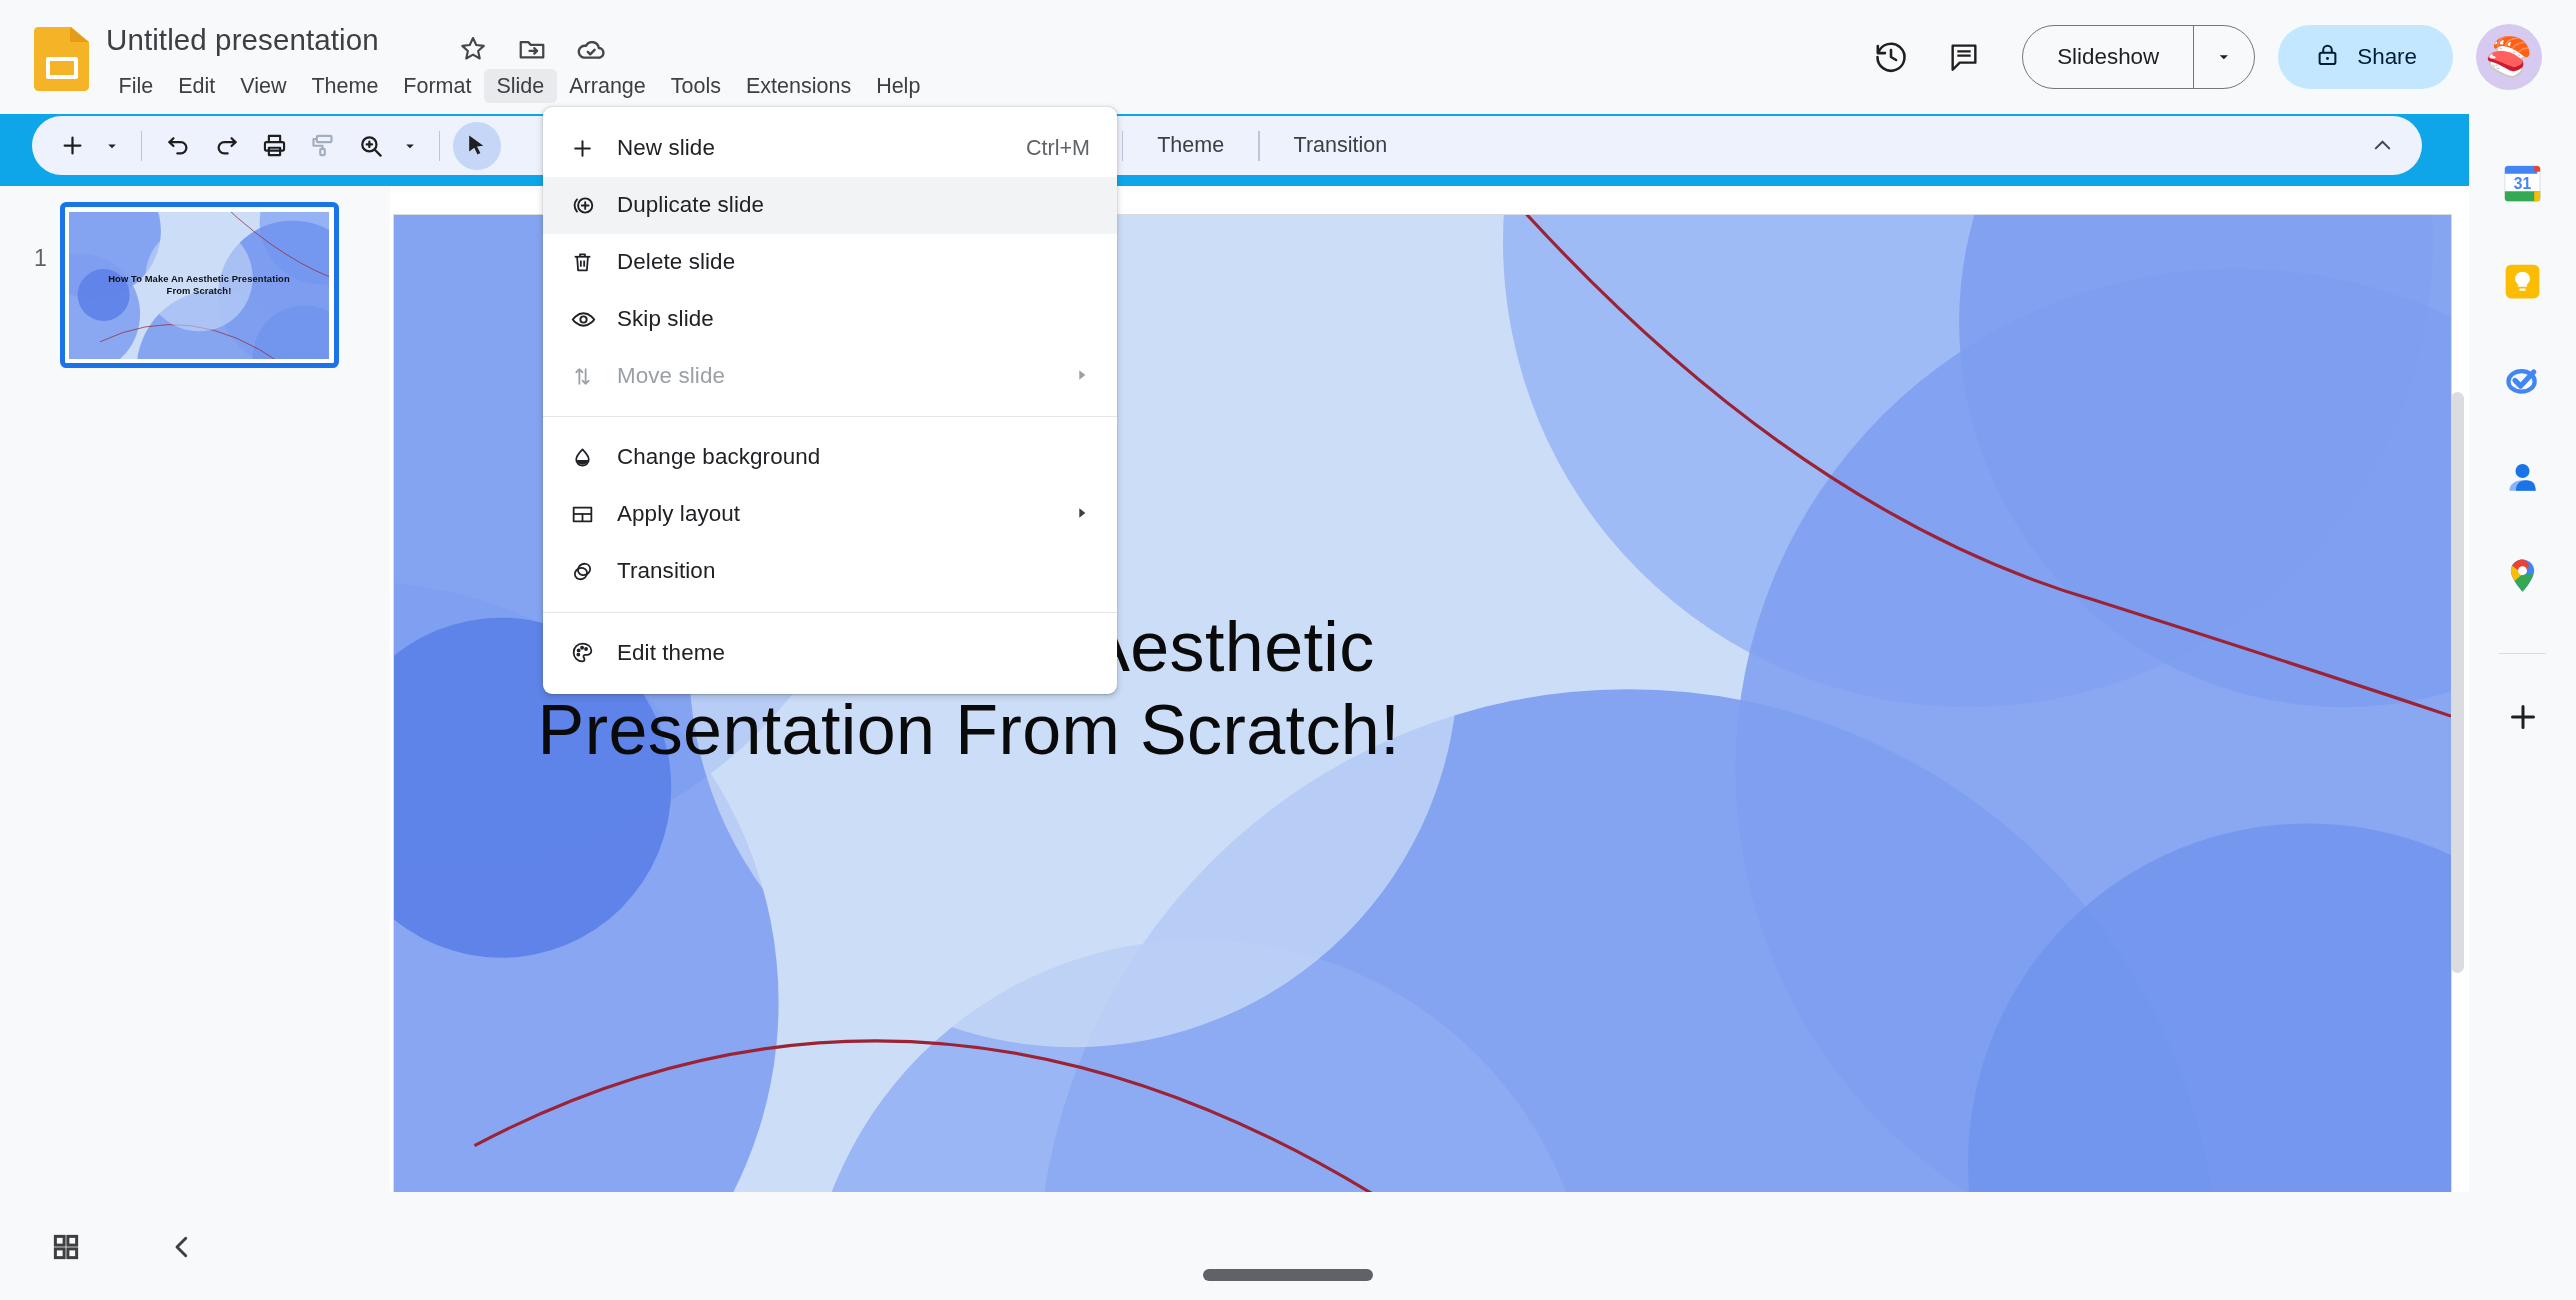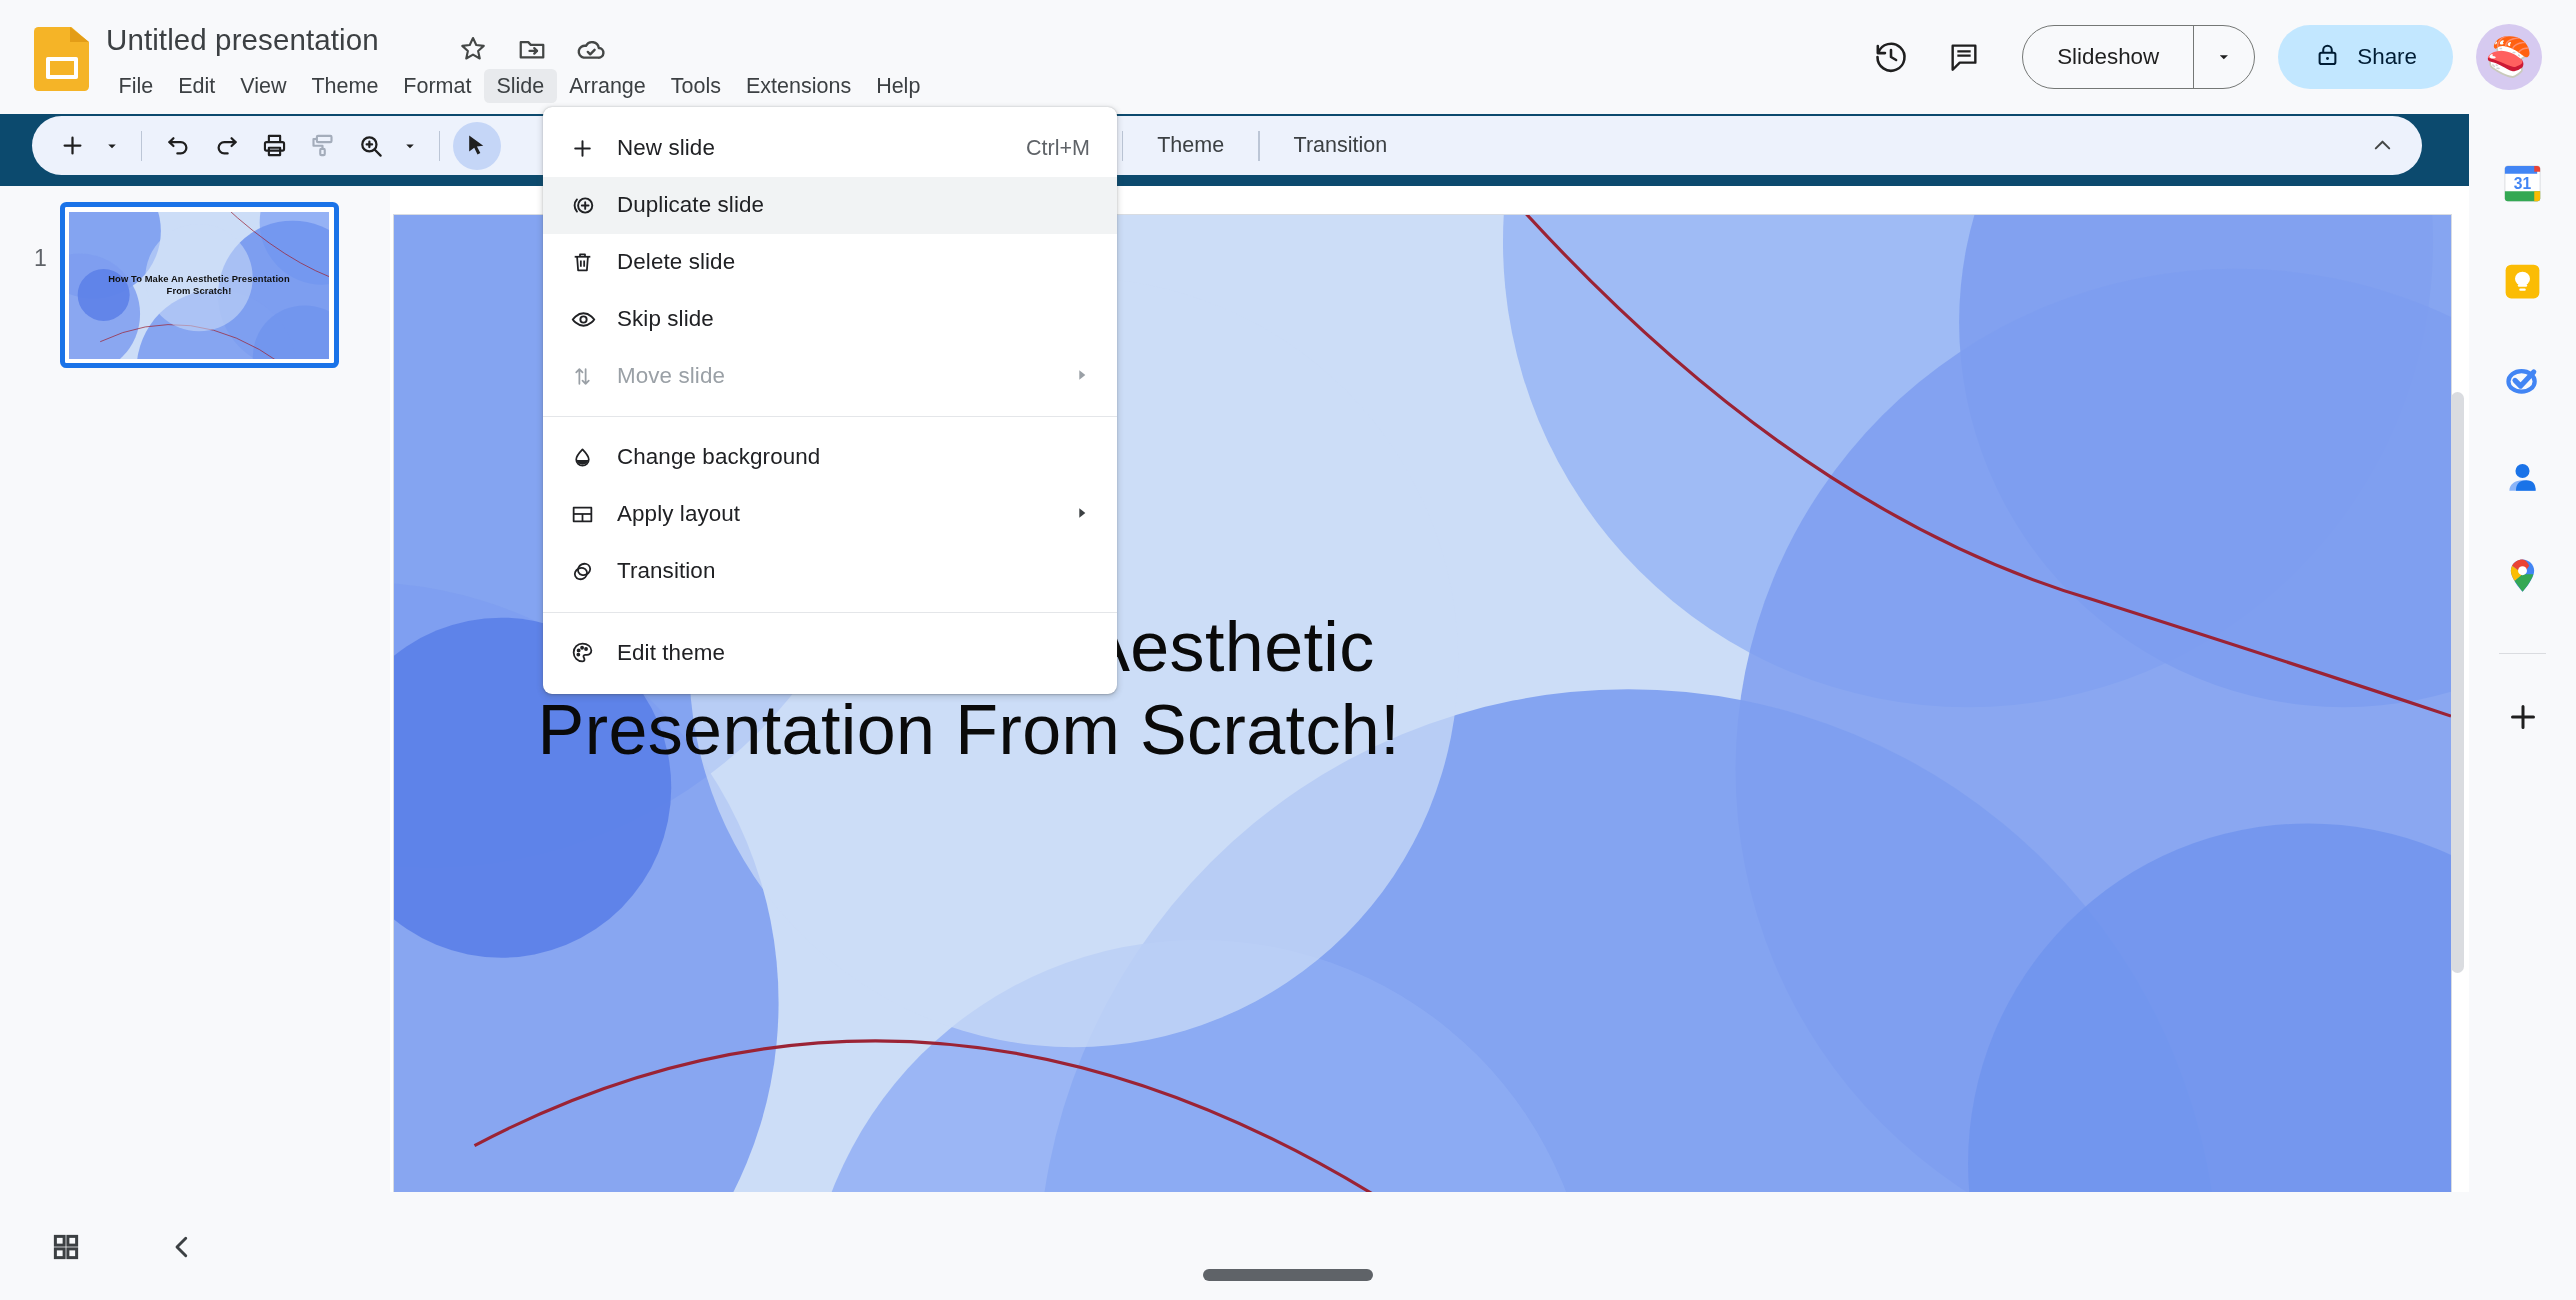--- a/index.html
+++ b/index.html
@@ -3,21 +3,21 @@
 <meta charset="utf-8">
 <style>
   * { box-sizing: border-box; margin: 0; padding: 0; }
   html, body {
     width: 2576px; height: 1301px;
     overflow: hidden;
     font-family: "Liberation Sans", sans-serif;
     background: #f8f9fb;
     -webkit-font-smoothing: antialiased;
   }
-  .app { position: relative; width: 2576px; height: 1301px; background: #0c4a6e; }
+  .app { position: relative; width: 2576px; height: 1301px; background: #0ea5e9; }
 
   
   .header { position: absolute; left: 0; top: 0; width: 2576px; height: 114px; background: #f8f9fb; }
   .docs-logo { position: absolute; left: 34px; top: 27px; width: 55px; height: 64px; }
   .docs-logo .page {
     position: absolute; inset: 0;
     background: #f5b427;
     border-radius: 4.5px 14.3px 4.5px 4.5px;
     clip-path: polygon(0 0, 68% 0, 100% 24%, 100% 100%, 0 100%);
   }

